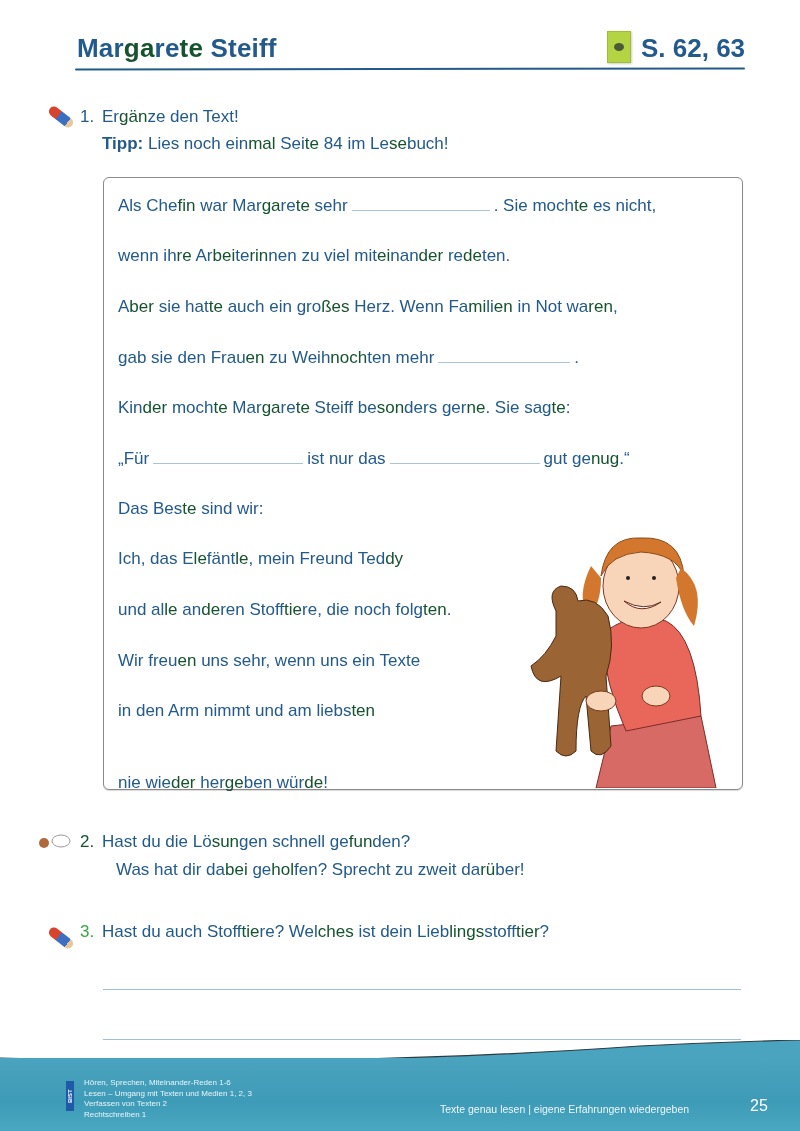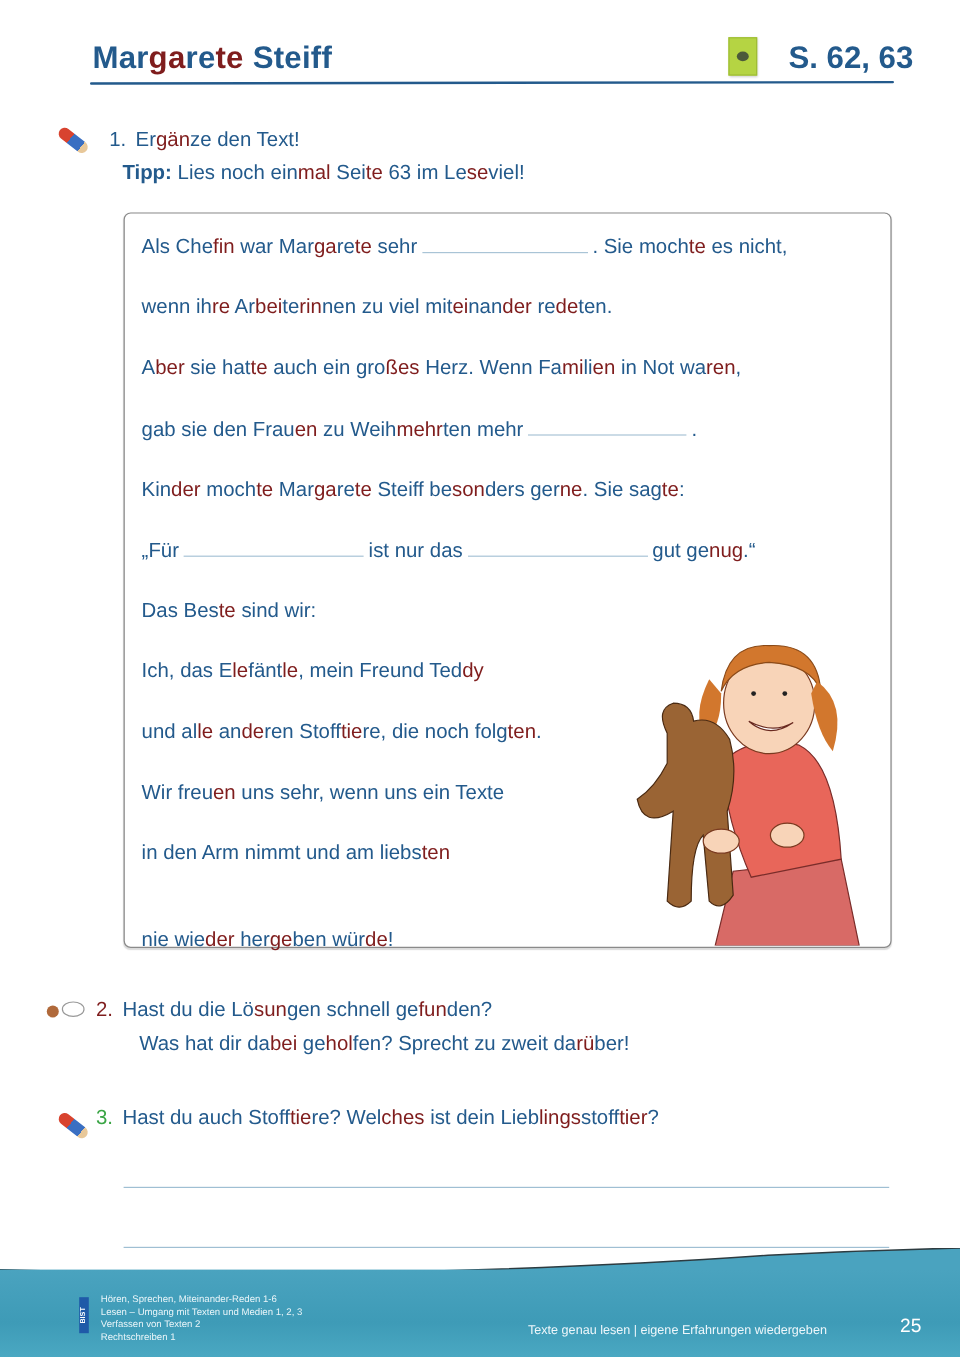--- a/index.html
+++ b/index.html
@@ -1,21 +1,21 @@
 <!DOCTYPE html>
 <html><head>
 <meta charset="utf-8">
 <style>
   html, body { margin:0; padding:0; }
   body { width:800px; height:1131px; position:relative; background:#ffffff; overflow:hidden;
          font-family:"Liberation Sans", sans-serif; color:#235a8c; }
   .b { color:#235a8c; }
-  .r { color:#7f1d1d; }
+  .r { color:#14532d; }
   .title { position:absolute; left:77px; top:33px; font-size:26px; font-weight:bold; letter-spacing:0.2px; }
-  .pageref { position:absolute; left:641px; top:33px; font-size:26px; font-weight:bold; color:#235a8c;margin-left:16px; }
+  .pageref { position:absolute; left:641px; top:33px; font-size:26px; font-weight:bold; color:#235a8c; }
   .book-icon { position:absolute; left:607px; top:31px; width:22px; height:30px; background:#b5d443;
                border:1px solid #9fbd35; box-shadow:1px 1px 2px rgba(0,0,0,0.2); }
   .book-icon .c { position:absolute; left:6px; top:11px; width:10px; height:8px; border-radius:50%; background:#4c5a3a; }
   .title-rule { position:absolute; left:75px; top:68px; width:670px; height:2px; background:#235a8c; border-radius:2px;
                 transform:rotate(-0.1deg); }
   .task { position:absolute; font-size:17px; line-height:27px; }
   .tasknum { display:inline-block; width:22px; }
   .pencil { position:absolute; width:28px; height:10px; border-radius:5px;
             background:linear-gradient(90deg,#d8432f 0 40%,#3a6fc2 40% 80%,#e8c89a 80% 100%);
             transform:rotate(38deg); }
@@ -39,33 +39,33 @@
 <body>
 
 <div class="title"><span class="b">Mar</span><span class="r">ga</span><span class="b">re</span><span class="r">te</span><span class="b"> Steiff</span></div>
 <div class="book-icon">
     <div class="c"></div>
   </div>
 <div class="pageref">S. 62, 63</div>
 <div class="title-rule"></div>
 
 <div class="pencil" style="left:47px;top:112px;"></div>
-<div class="task" style="left:80px;top:103px;margin-left:11px;">
+<div class="task" style="left:80px;top:103px;">
   <span class="tasknum b">1.</span><span><span class="b">Er</span><span class="r">gän</span><span class="b">ze den Text!</span></span>
 </div>
 <div class="task" style="left:102px;top:130px;">
-  <b class="b">Tipp:</b><span><span class="b"> Lies noch ein</span><span class="r">mal</span><span class="b"> Sei</span><span class="r">te</span><span class="b"> 63 im Le</span><span class="r">se</span><span class="b">viel!</span></span>
+  <b class="b">Tipp:</b><span><span class="b"> Lies noch ein</span><span class="r">mal</span><span class="b"> Sei</span><span class="r">te</span><span class="b"> 84 im Le</span><span class="r">se</span><span class="b">buch!</span></span>
 </div>
 
 <div class="box"></div>
 <div id="cloze">
     <div class="line" style="top: 196px;"><span class="b">Als Che</span><span class="r">fin</span><span class="b"> war Mar</span><span class="r">ga</span><span class="b">re</span><span class="r">te</span><span class="b"> sehr</span><span class="blank" style="width: 138px;"></span><span class="b">. Sie moch</span><span class="r">te</span><span class="b"> es nicht,</span></div>
     <div class="line" style="top: 246px;"><span class="b">wenn ih</span><span class="r">re</span><span class="b"> Ar</span><span class="r">bei</span><span class="b">te</span><span class="r">rin</span><span class="b">nen zu viel mit</span><span class="r">ei</span><span class="b">nan</span><span class="r">der</span><span class="b"> re</span><span class="r">de</span><span class="b">ten.</span></div>
     <div class="line" style="top: 297px;"><span class="b">A</span><span class="r">ber</span><span class="b"> sie hat</span><span class="r">te</span><span class="b"> auch ein gro</span><span class="r">ßes</span><span class="b"> Herz. Wenn Fa</span><span class="r">mi</span><span class="b">li</span><span class="r">en</span><span class="b"> in Not wa</span><span class="r">ren</span><span class="b">,</span></div>
-    <div class="line" style="top: 348px;"><span class="b">gab sie den Frau</span><span class="r">en</span><span class="b"> zu Weih</span><span class="r">mehr</span><span class="b">ten mehr</span><span class="blank" style="width: 132px;"></span><span class="b">.</span></div>
+    <div class="line" style="top: 348px;"><span class="b">gab sie den Frau</span><span class="r">en</span><span class="b"> zu Weih</span><span class="r">noch</span><span class="b">ten mehr</span><span class="blank" style="width: 132px;"></span><span class="b">.</span></div>
     <div class="line" style="top: 398px;"><span class="b">Kin</span><span class="r">der</span><span class="b"> moch</span><span class="r">te</span><span class="b"> Mar</span><span class="r">ga</span><span class="b">re</span><span class="r">te</span><span class="b"> Steiff be</span><span class="r">son</span><span class="b">ders ger</span><span class="r">ne</span><span class="b">. Sie sag</span><span class="r">te</span><span class="b">:</span></div>
     <div class="line" style="top: 449px;"><span class="b">„Für</span><span class="blank" style="width: 150px;"></span><span class="b">ist nur das</span><span class="blank" style="width: 150px;"></span><span class="b">gut ge</span><span class="r">nug</span><span class="b">.“</span></div>
     <div class="line" style="top: 499px;"><span class="b">Das Bes</span><span class="r">te</span><span class="b"> sind wir:</span></div>
     <div class="line" style="top: 549px;"><span class="b">Ich, das E</span><span class="r">le</span><span class="b">fänt</span><span class="r">le</span><span class="b">, mein Freund Ted</span><span class="r">dy</span></div>
     <div class="line" style="top: 600px;"><span class="b">und al</span><span class="r">le</span><span class="b"> an</span><span class="r">de</span><span class="b">ren Stoff</span><span class="r">tie</span><span class="b">re, die noch folg</span><span class="r">ten</span><span class="b">.</span></div>
     <div class="line" style="top: 651px;"><span class="b">Wir freu</span><span class="r">en</span><span class="b"> uns sehr, wenn uns ein Texte</span></div>
     <div class="line" style="top: 701px;"><span class="b">in den Arm nimmt und am liebs</span><span class="r">ten</span></div>
     <div class="line" style="top: 773px;"><span class="b">nie wie</span><span class="r">der</span><span class="b"> her</span><span class="r">ge</span><span class="b">ben wür</span><span class="r">de</span><span class="b">!</span></div>
   </div>
 

